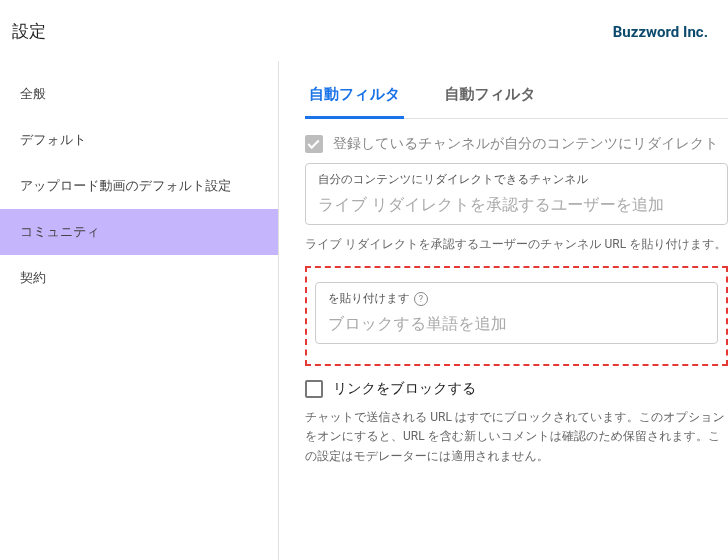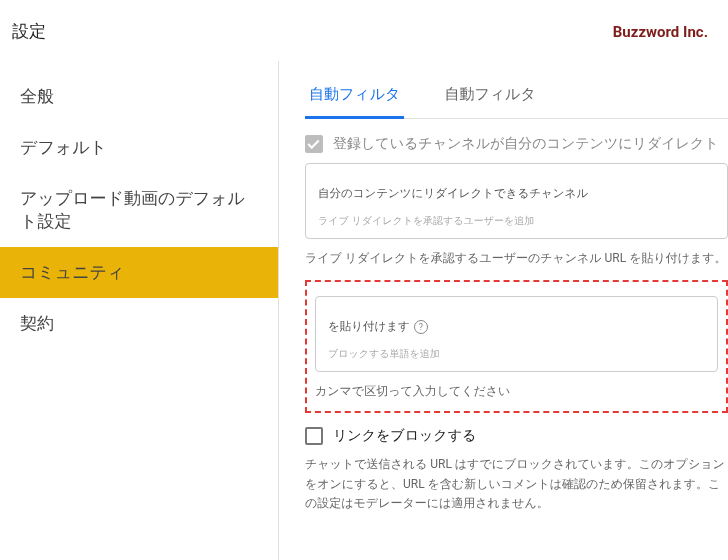--- a/index.html
+++ b/index.html
@@ -18,56 +18,56 @@
       padding: 20px 20px 18px 12px;
     }
     .header-title {
       font-size: 17px;
       font-weight: 500;
       color: #222;
     }
     .header-brand {
       font-size: 15px;
       font-weight: 700;
-      color: #7f1d1d;
+      color: #0c4a6e;
     }
     .body {
       display: flex;
       height: calc(100% - 60px);
     }
     .sidebar {
       width: 278px;
       flex-shrink: 0;
       padding-top: 10px;
     }
     .sidebar-item {
       padding: 14px 20px;
-      font-size: 17px;
+      font-size: 13px;
       color: #444;
       cursor: pointer;
     }
     .sidebar-item.active {
-      background: #eab308;
+      background: #c4b5fd;
     }
     .main {
       flex: 1;
       border-left: 1px solid #e0e0e0;
       padding: 16px 0 0 26px;
       overflow: hidden;
     }
     .tabs {
       display: flex;
       gap: 36px;
       border-bottom: 1px solid #e0e0e0;
       margin-right: -40px;
     }
     .tab {
       padding: 8px 4px 12px 4px;
       font-size: 15px;
-      font-weight: 400;
+      font-weight: 700;
       color: #666;
       cursor: pointer;
       border-bottom: 3px solid transparent;
       margin-bottom: -1px;
     }
     .tab.active {
       color: #1a73e8;
       border-bottom-color: #1a73e8;
     }
     .content {
@@ -116,34 +116,34 @@
       font-size: 12px;
       color: #666;
       line-height: 1.6;
     }
     .help-text .link {
       color: #1a73e8;
     }
     .input-box {
       border: 1px solid #ccc;
       border-radius: 4px;
-      padding: 22px 12px 10px 12px;
+      padding: 8px 12px 10px 12px;
       margin-top: 10px;
       margin-bottom: 10px;
     }
     .input-box-label {
       font-size: 11.5px;
       color: #555;
       display: flex;
       align-items: center;
       gap: 4px;
       margin-bottom: 8px;
     }
     .input-box-field {
-      font-size: 10px;
+      font-size: 16px;
       color: #6d28d9;
       border: none;
       outline: none;
       width: 100%;
       background: transparent;
     }
     .input-box-field::placeholder { color: #aaa; }
     .highlight-box {
       border: 2px dashed #e53935;
       padding: 4px 8px 10px 8px;
@@ -201,21 +201,20 @@
       <div class="section-gap"></div>
 
       <div class="highlight-box">
         <div class="input-box">
           <div class="input-box-label">
             <span>を貼り付けます</span>
             <span class="help-icon">?</span>
           </div>
           <input class="input-box-field" placeholder="ブロックする単語を追加" style="">
         </div>
-        <div class="help-text">カンマで区切って入力してください</div>
       </div>
 
       <div class="check-row">
         <div class="checkbox-empty"></div>
         <div class="check-label dark">リンクをブロックする</div>
       </div>
       <div class="help-text">チャットで送信される URL はすでにブロックされています。このオプションをオンにすると、URL を含む新しいコメントは確認のため保留されます。この設定はモデレーターには適用されません。</div>
     </div>
   </div>
 </div>

